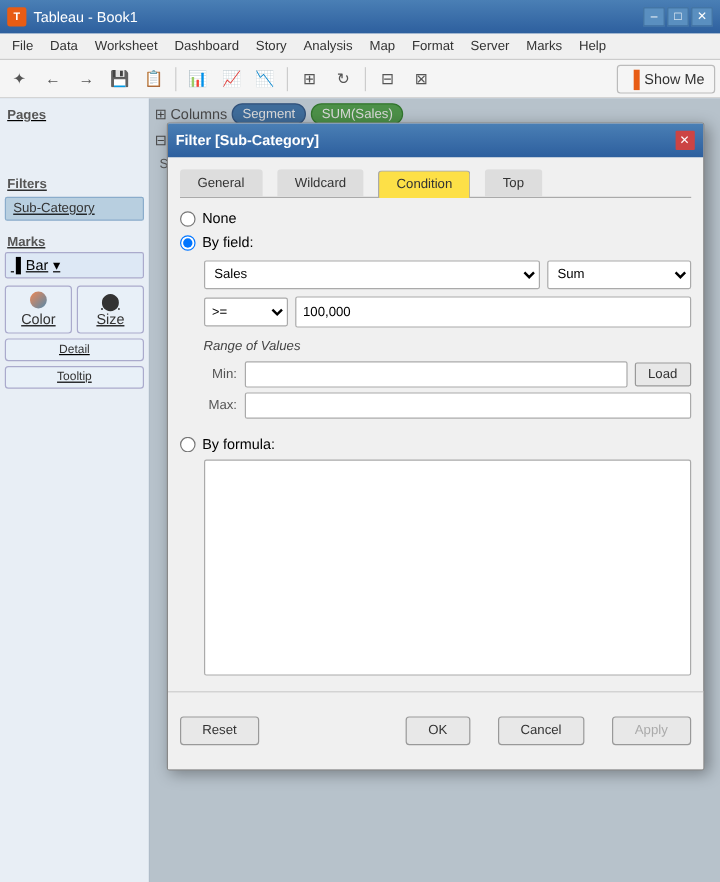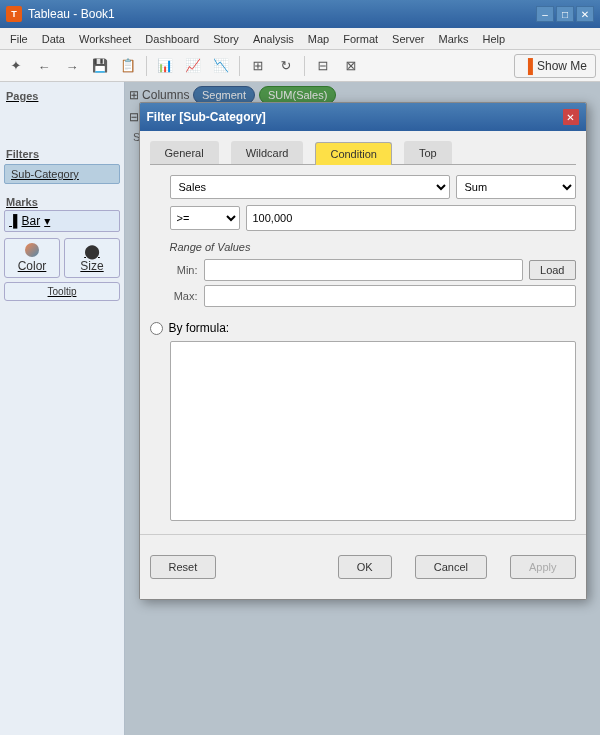--- a/index.html
+++ b/index.html
@@ -334,20 +334,21 @@
       </div>
       <div class="marks-grid">
         <div class="marks-btn">
           <div style="width:14px;height:14px;background:linear-gradient(135deg,#e85,#58a);border-radius:50%;margin:0 auto 2px;"></div>
           <div>Color</div>
         </div>
         <div class="marks-btn">
           <div style="font-size:14px;text-align:center;">⬤</div>
           <div>Size</div>
         </div>
+        <div class="marks-btn-wide">Detail</div>
         <div class="marks-btn-wide">Tooltip</div>
       </div>
     </div>
   </div>
 
   <div class="content-area">
 
     <div class="shelf-area">
       <div class="shelf-row">
         <div class="shelf-label">
@@ -381,20 +382,31 @@
 
         <div class="dialog-body">
 
           <div class="tab-row">
             <div class="tab">General</div>
             <div class="tab">Wildcard</div>
             <div class="tab active">Condition</div>
             <div class="tab">Top</div>
           </div>
 
+          <div class="radio-group">
+            <div class="radio-row">
+              <input type="radio" name="condition" class="radio-input" style="">
+              <label>None</label>
+            </div>
+
+            <div class="radio-row">
+              <input type="radio" name="condition" class="radio-input" checked="" style="">
+              <label>By field:</label>
+            </div>
+          </div>
 
           <div class="field-row">
             <select class="field-select field-select-wide">
               <option>Sales</option>
             </select>
             <select class="field-select field-select-medium">
               <option>Sum</option>
             </select>
           </div>
 

